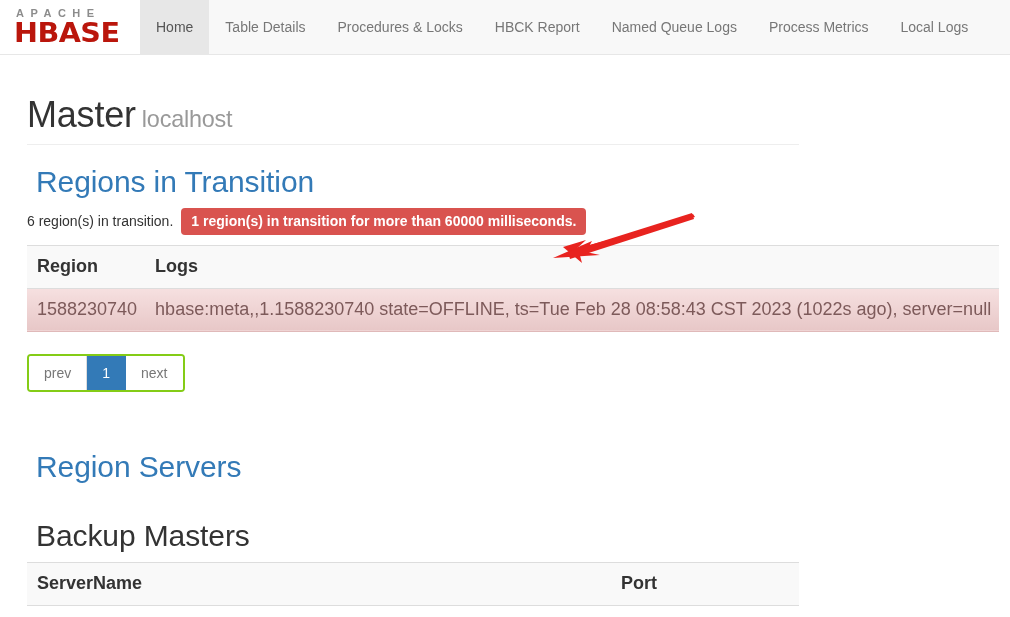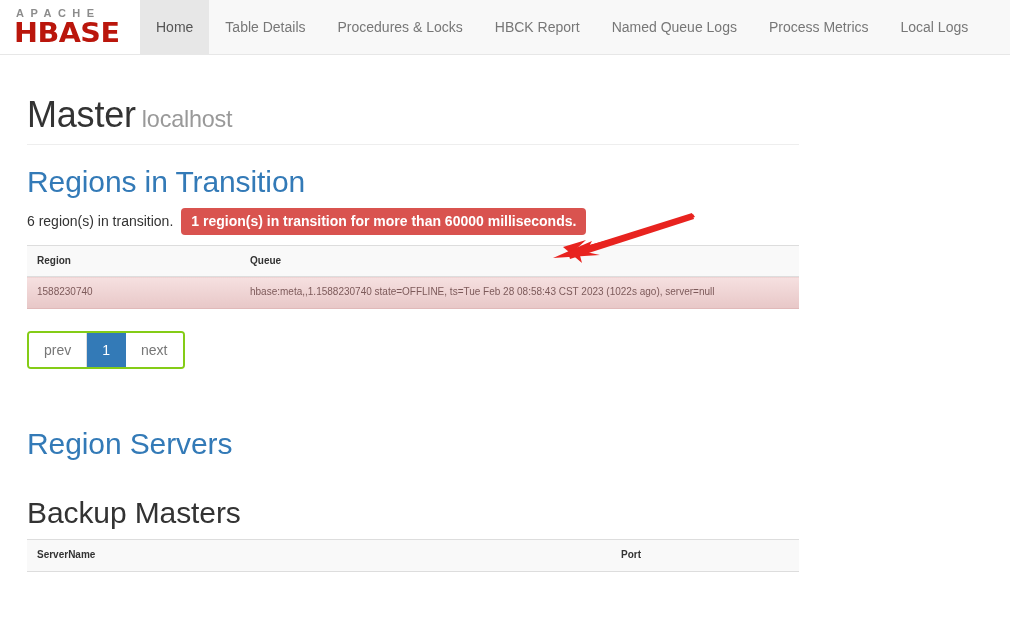--- a/index.html
+++ b/index.html
@@ -104,21 +104,21 @@
   .page-header h1 small {
     font-size: 65%;
     color: #999999;
     font-weight: normal;
     margin-left: 6px;
   }
 
   h2.section {
     font-size: 30px;
     font-weight: normal;
-    margin: 0 0 10px 0;
+    margin: 0 0 10px 9px;
     line-height: 1.1;
     color: #333333;
     letter-spacing: -0.1px;
   }
   h2.section.link-blue { color: #337ab7; }
 
   .rit-summary {
     margin: 0 0 10px 0;
     font-size: 14px;
     color: #333333;
@@ -136,21 +136,21 @@
     font-weight: bold;
     white-space: nowrap;
     line-height: 1.25;
   }
 
   
   table.tbl {
     width: 100%;
     border-collapse: collapse;
     margin-bottom: 18px;
-    font-size: 10px;
+    font-size: 18px;
   }
   table.tbl thead tr { background: #f9f9f9; }
   table.tbl th {
     text-align: left;
     font-weight: bold;
     color: #333333;
     padding: 8px 8px 8px 10px;
     border-top: 1px solid #dddddd;
     border-bottom: 1px solid #dddddd;
     white-space: nowrap;
@@ -254,21 +254,21 @@
 
   <div class="rit-summary">
     <span>6 region(s) in transition.</span>
     <span class="badge-danger">1 region(s) in transition for more than 60000 milliseconds.</span>
   </div>
 
   <table class="tbl">
     <thead>
       <tr>
         <th class="col-region">Region</th>
-        <th>Queue</th>
+        <th>Logs</th>
       </tr>
     </thead>
     <tbody>
       <tr class="danger">
         <td>1588230740</td>
         <td>hbase:meta,,1.1588230740 state=OFFLINE, ts=Tue Feb 28 08:58:43 CST 2023 (1022s ago), server=null</td>
       </tr>
     </tbody>
   </table>
 

